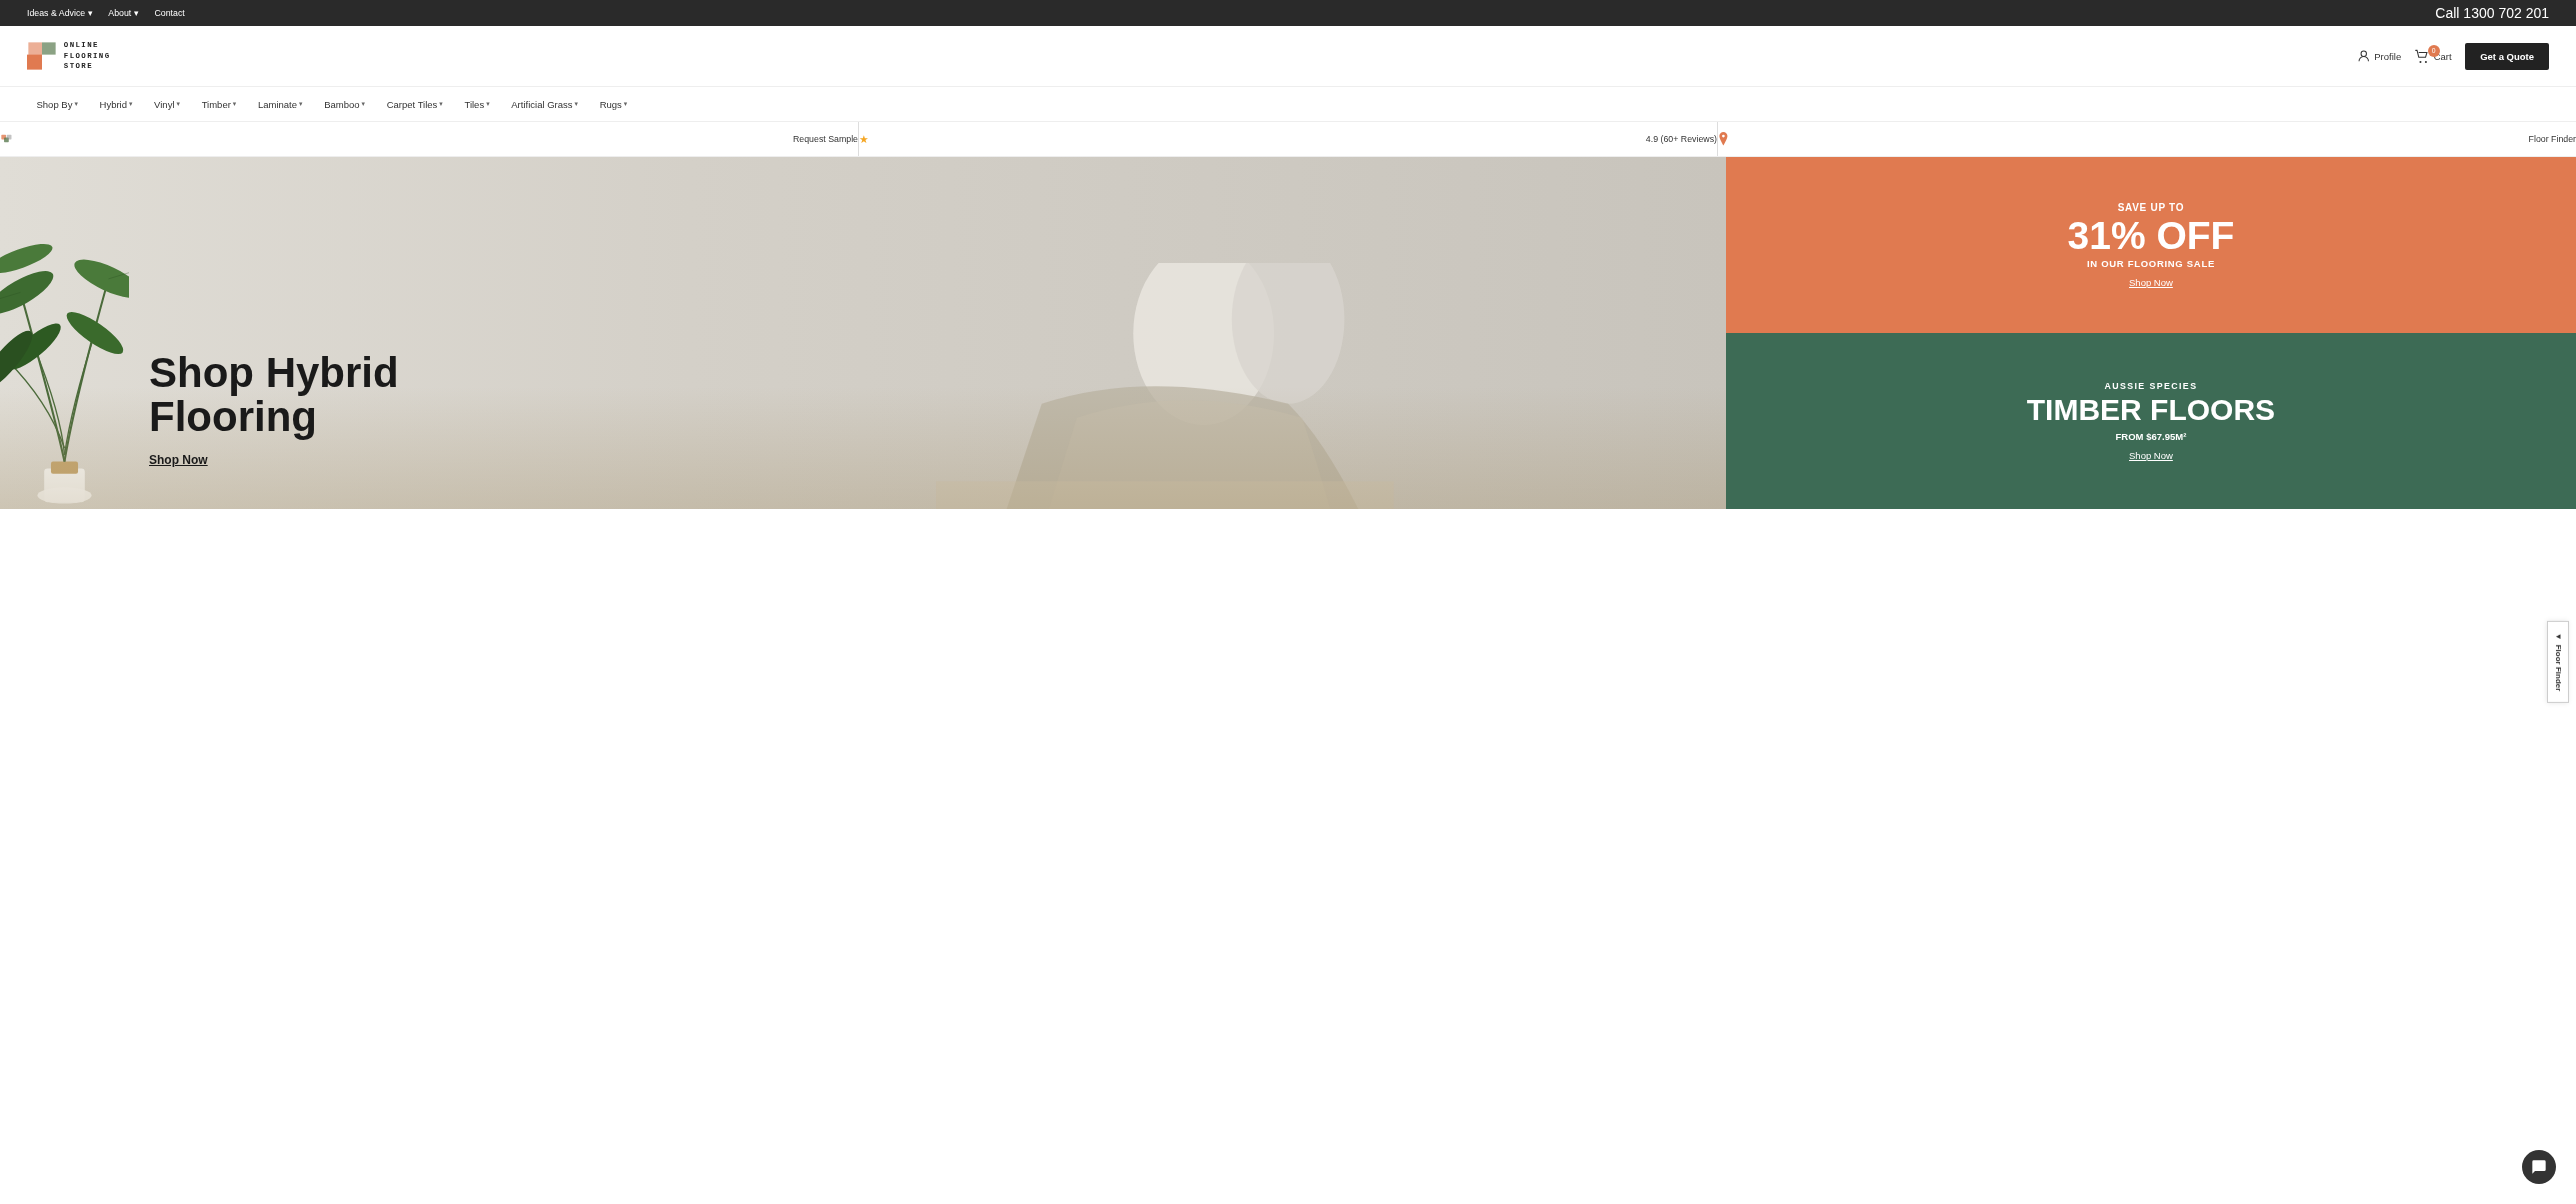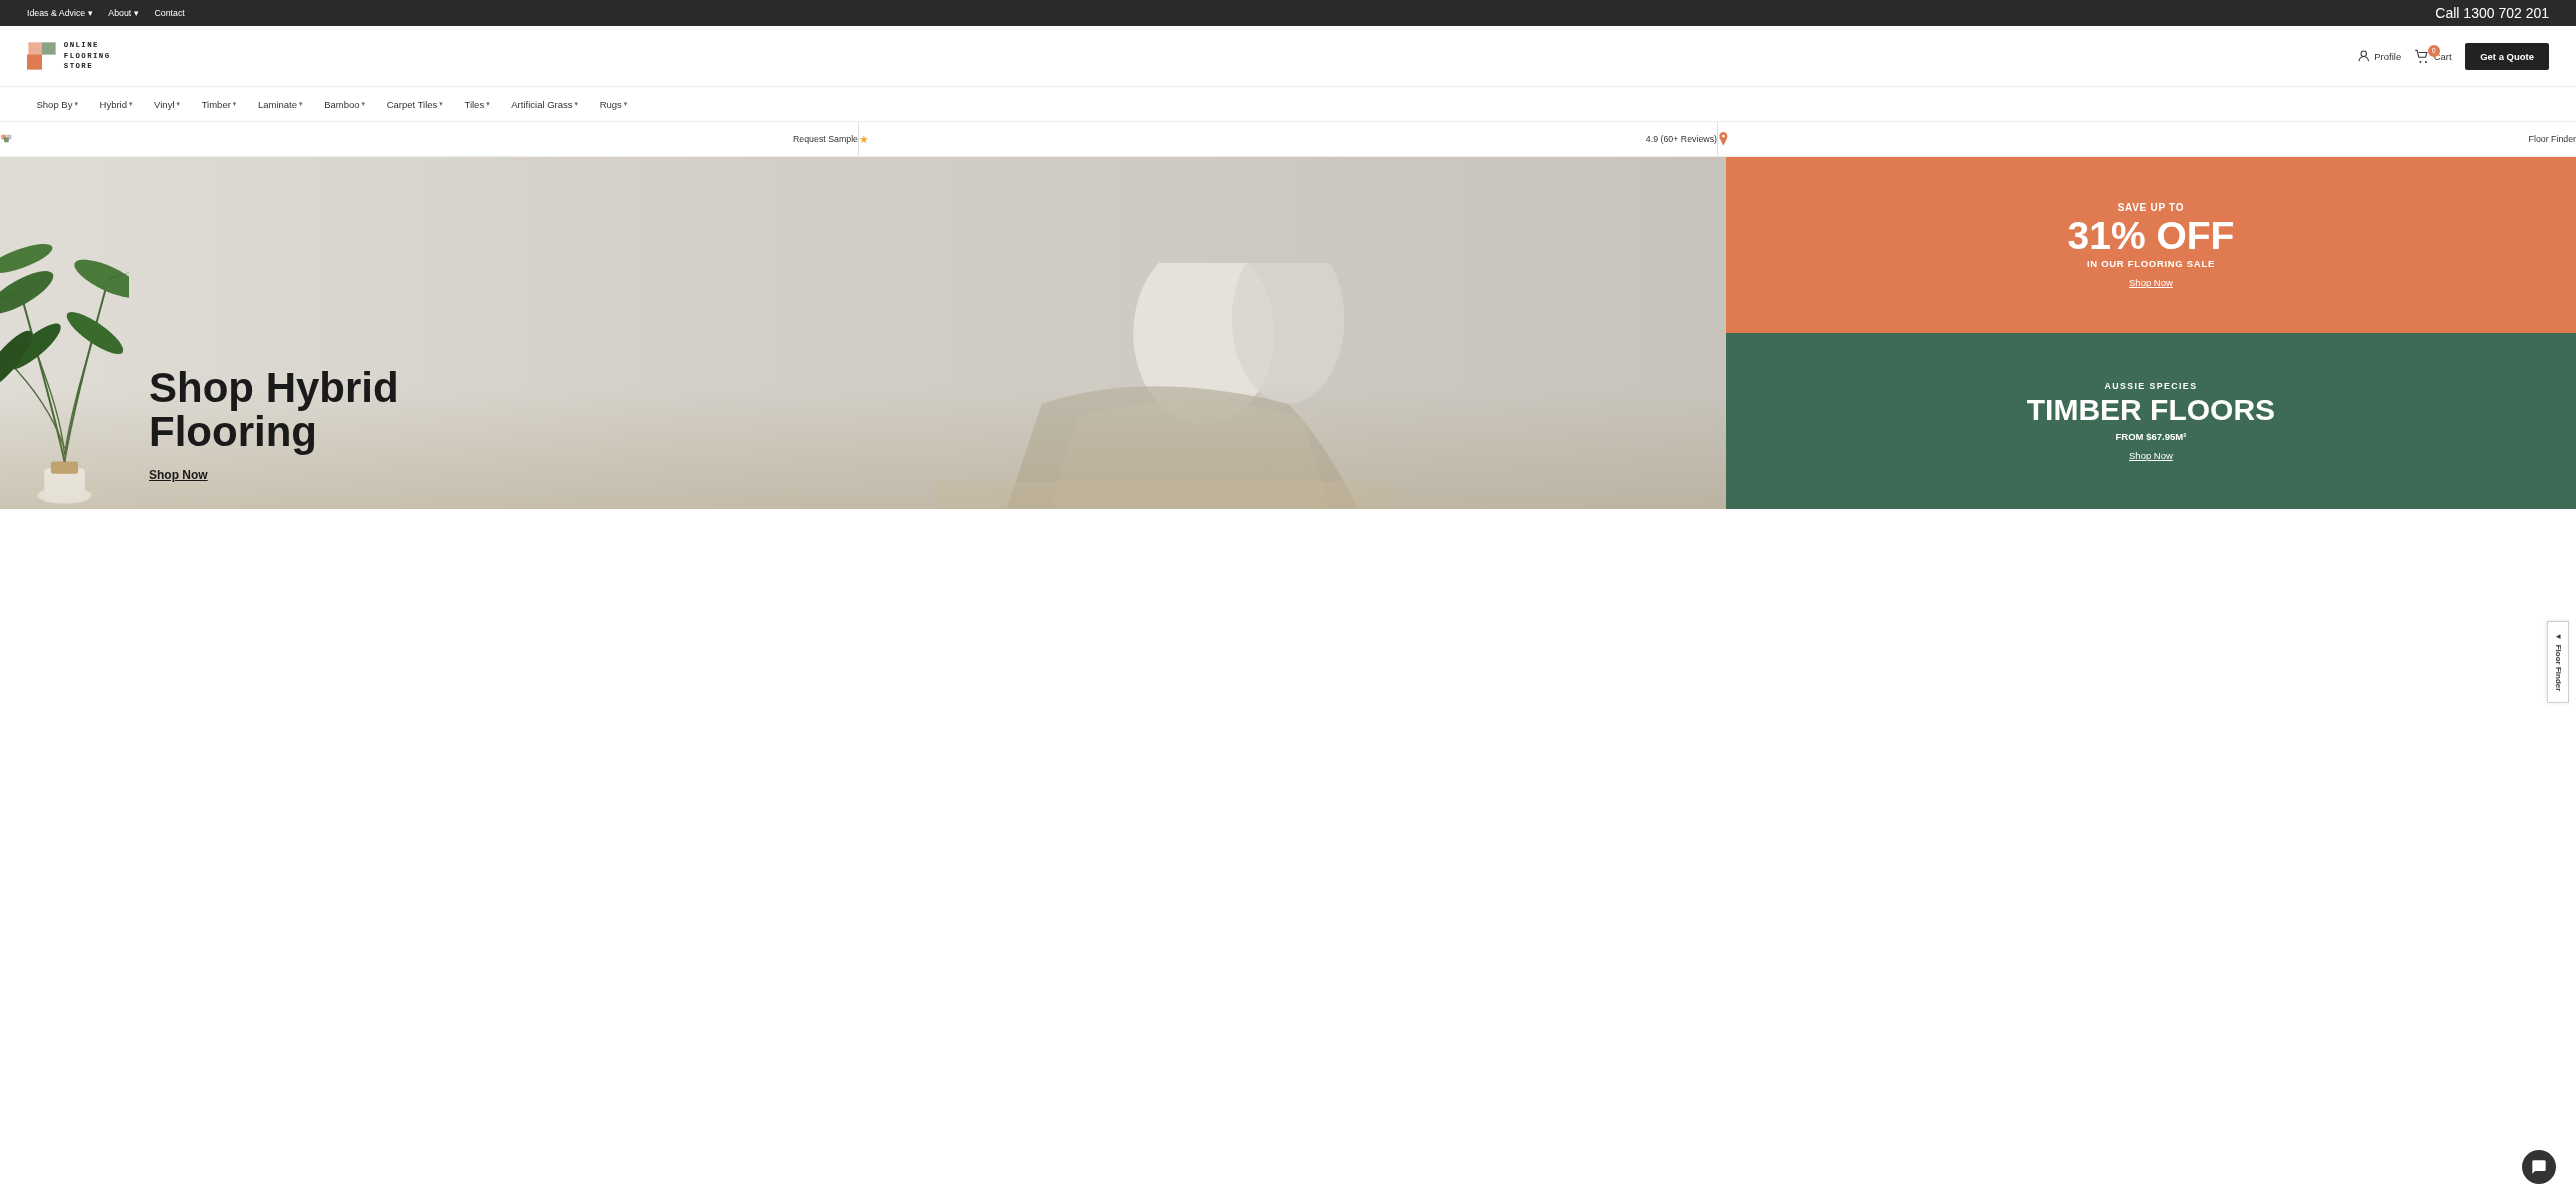--- a/index.html
+++ b/index.html
@@ -174,21 +174,21 @@
       height: 352px;
     }
     .hero-main {
       flex: 0 0 67%;
       position: relative;
       overflow: hidden;
       background: #c8c8b8;
     }
     .hero-content {
       position: absolute;
-      bottom: 27px;
+      bottom: 42px;
       left: 149px;
       z-index: 2;
     }
     .hero-title {
       font-size: 42px;
       font-weight: 900;
       color: #1a1a1a;
       line-height: 1.05;
       margin-bottom: 13.5px;
     }

